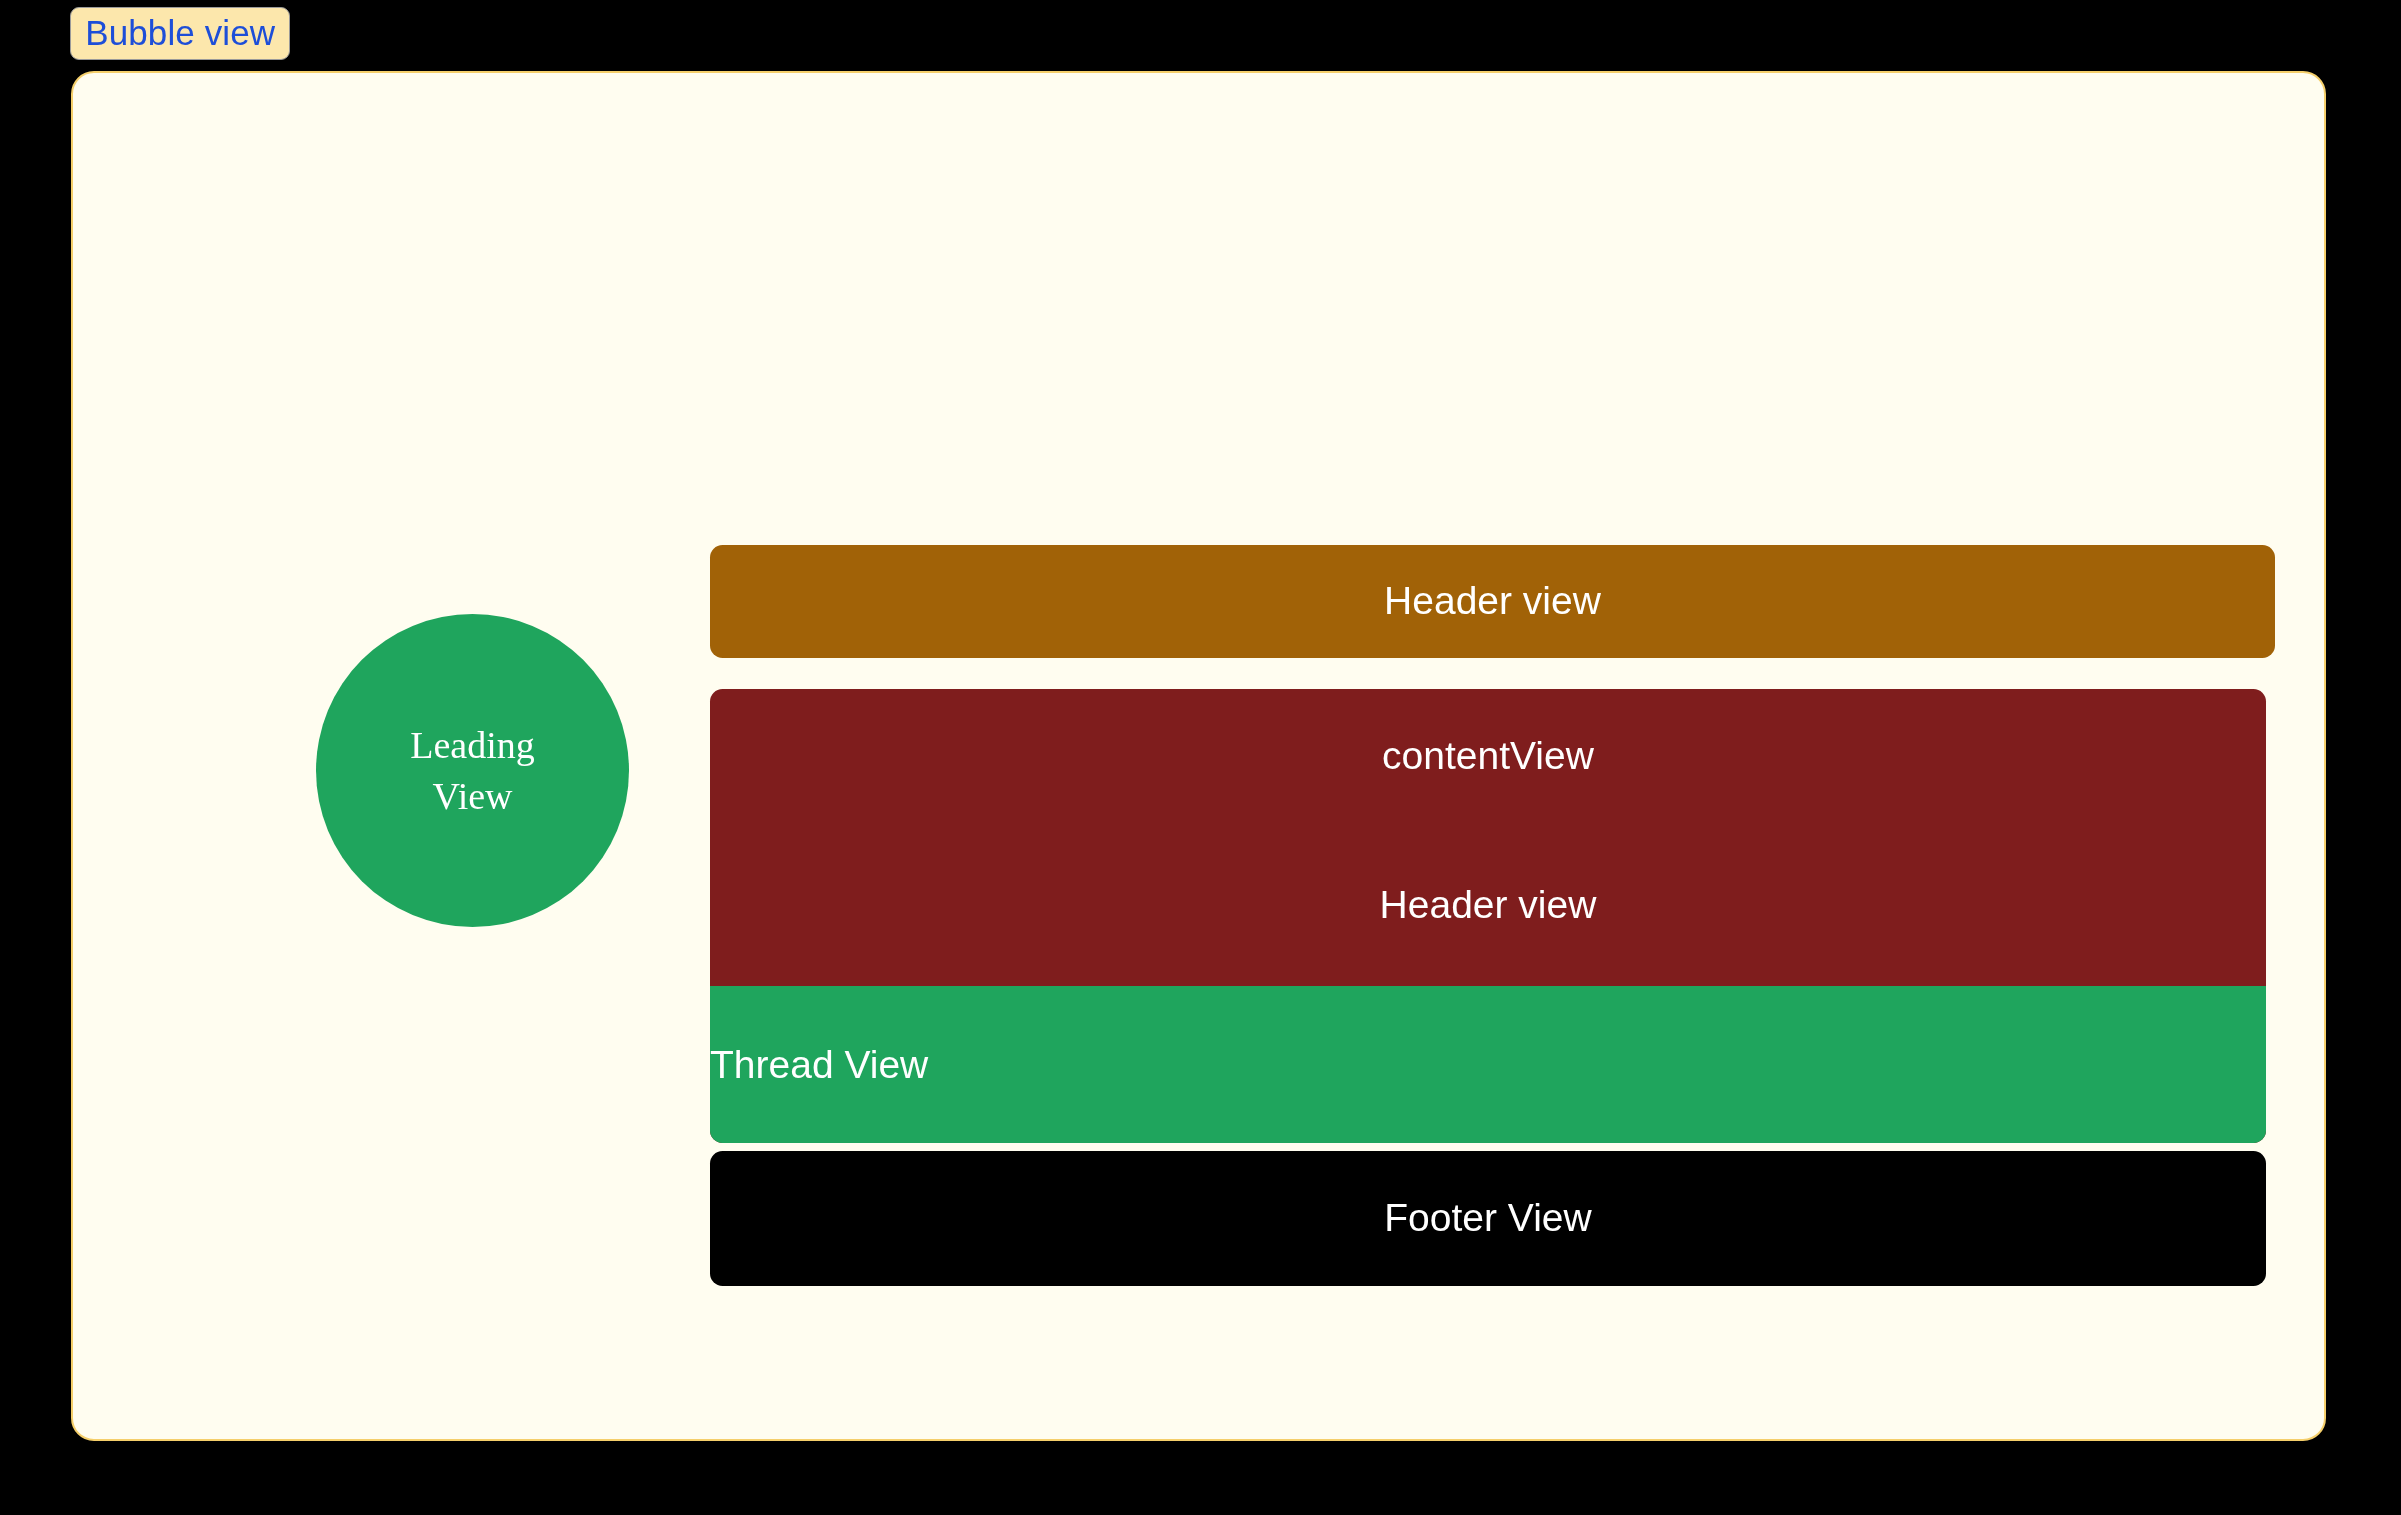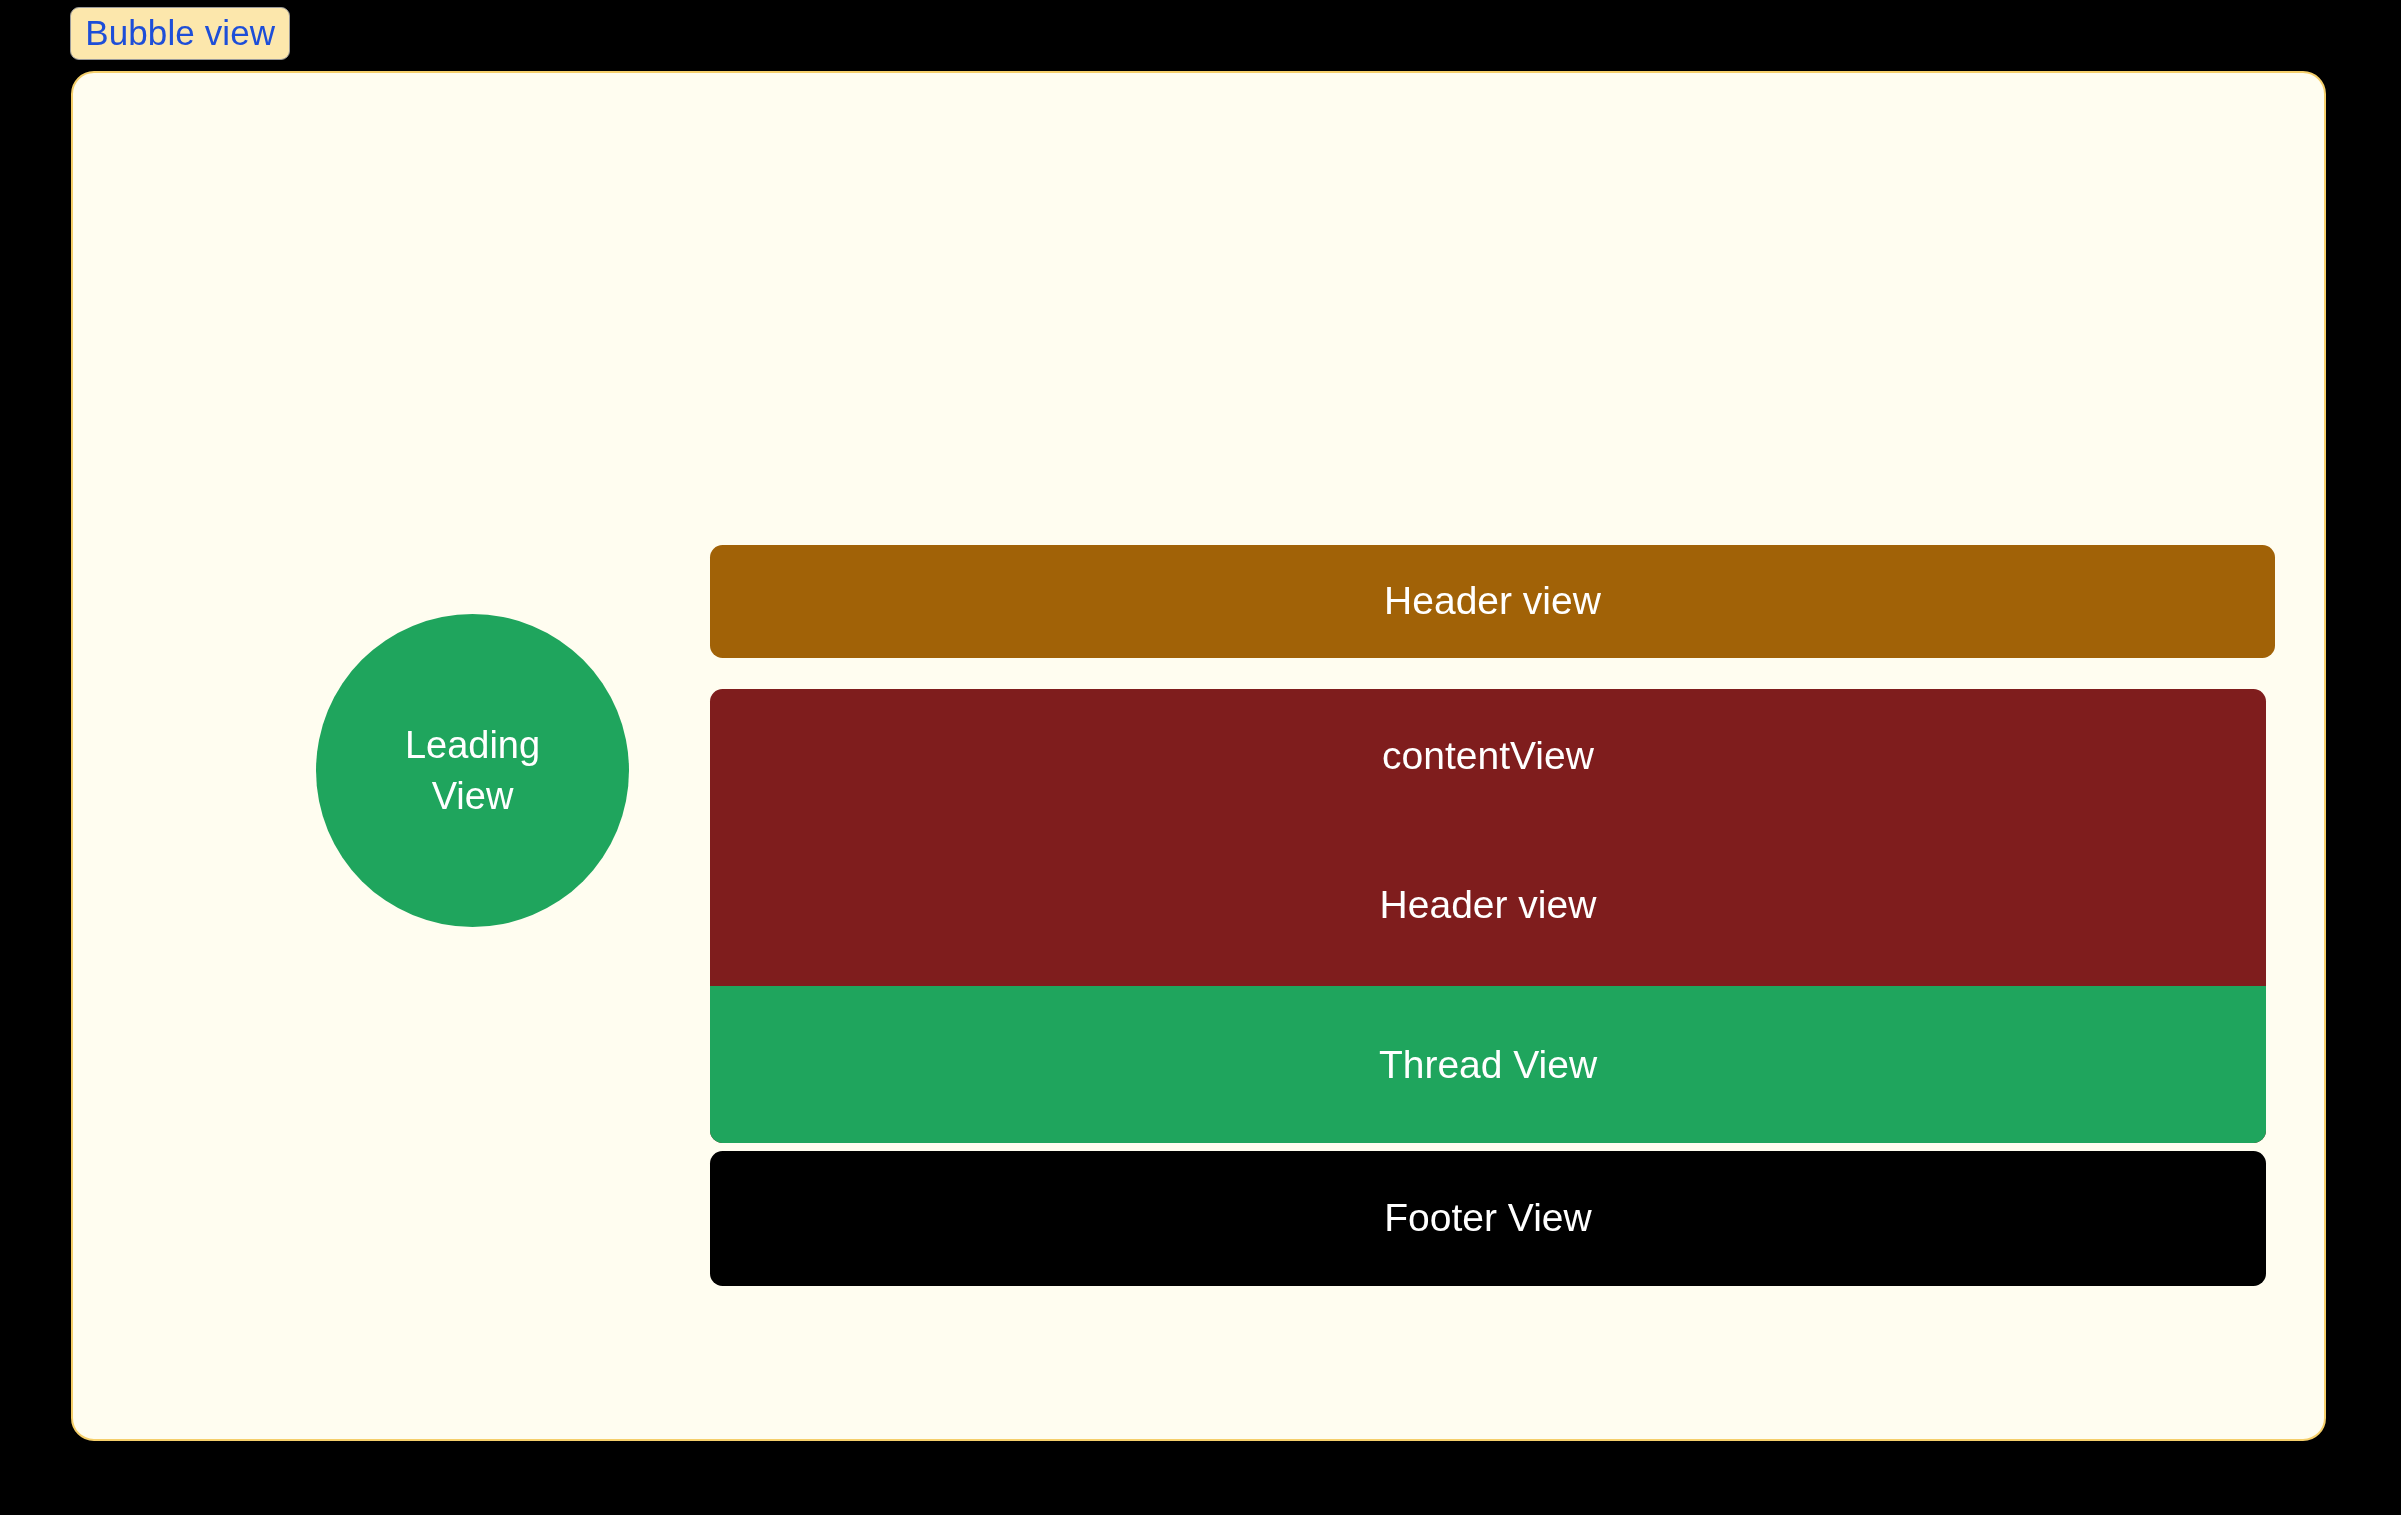--- a/index.html
+++ b/index.html
@@ -65,20 +65,21 @@
     border-radius: 50%;
     background: #1FA55D;
     display: flex;
     flex-direction: column;
     align-items: center;
     justify-content: center;
     color: #FFFFFF;
     font-size: 38px;
     line-height: 1.32;
     text-align: center;
+    font-family: Liberation Serif, serif;
   }
   #leading-view .ln { display: block; }
 
   
   .view-bar {
     position: absolute;
     display: flex;
     align-items: center;
     justify-content: center;
     color: #FFFFFF;
@@ -135,21 +136,20 @@
   }
   #thread-view {
     position: absolute;
     left: 0;
     top: 297px;
     width: 100%;
     height: 157px;
     background: #1FA55D;
     display: flex;
     align-items: center;
-    justify-content: center;
     color: #FFFFFF;
     font-size: 39px;
   }
 
   #footer-view {
     left: 637px;
     top: 1078px;
     width: 1556px;
     height: 135px;
     background: #000000;

